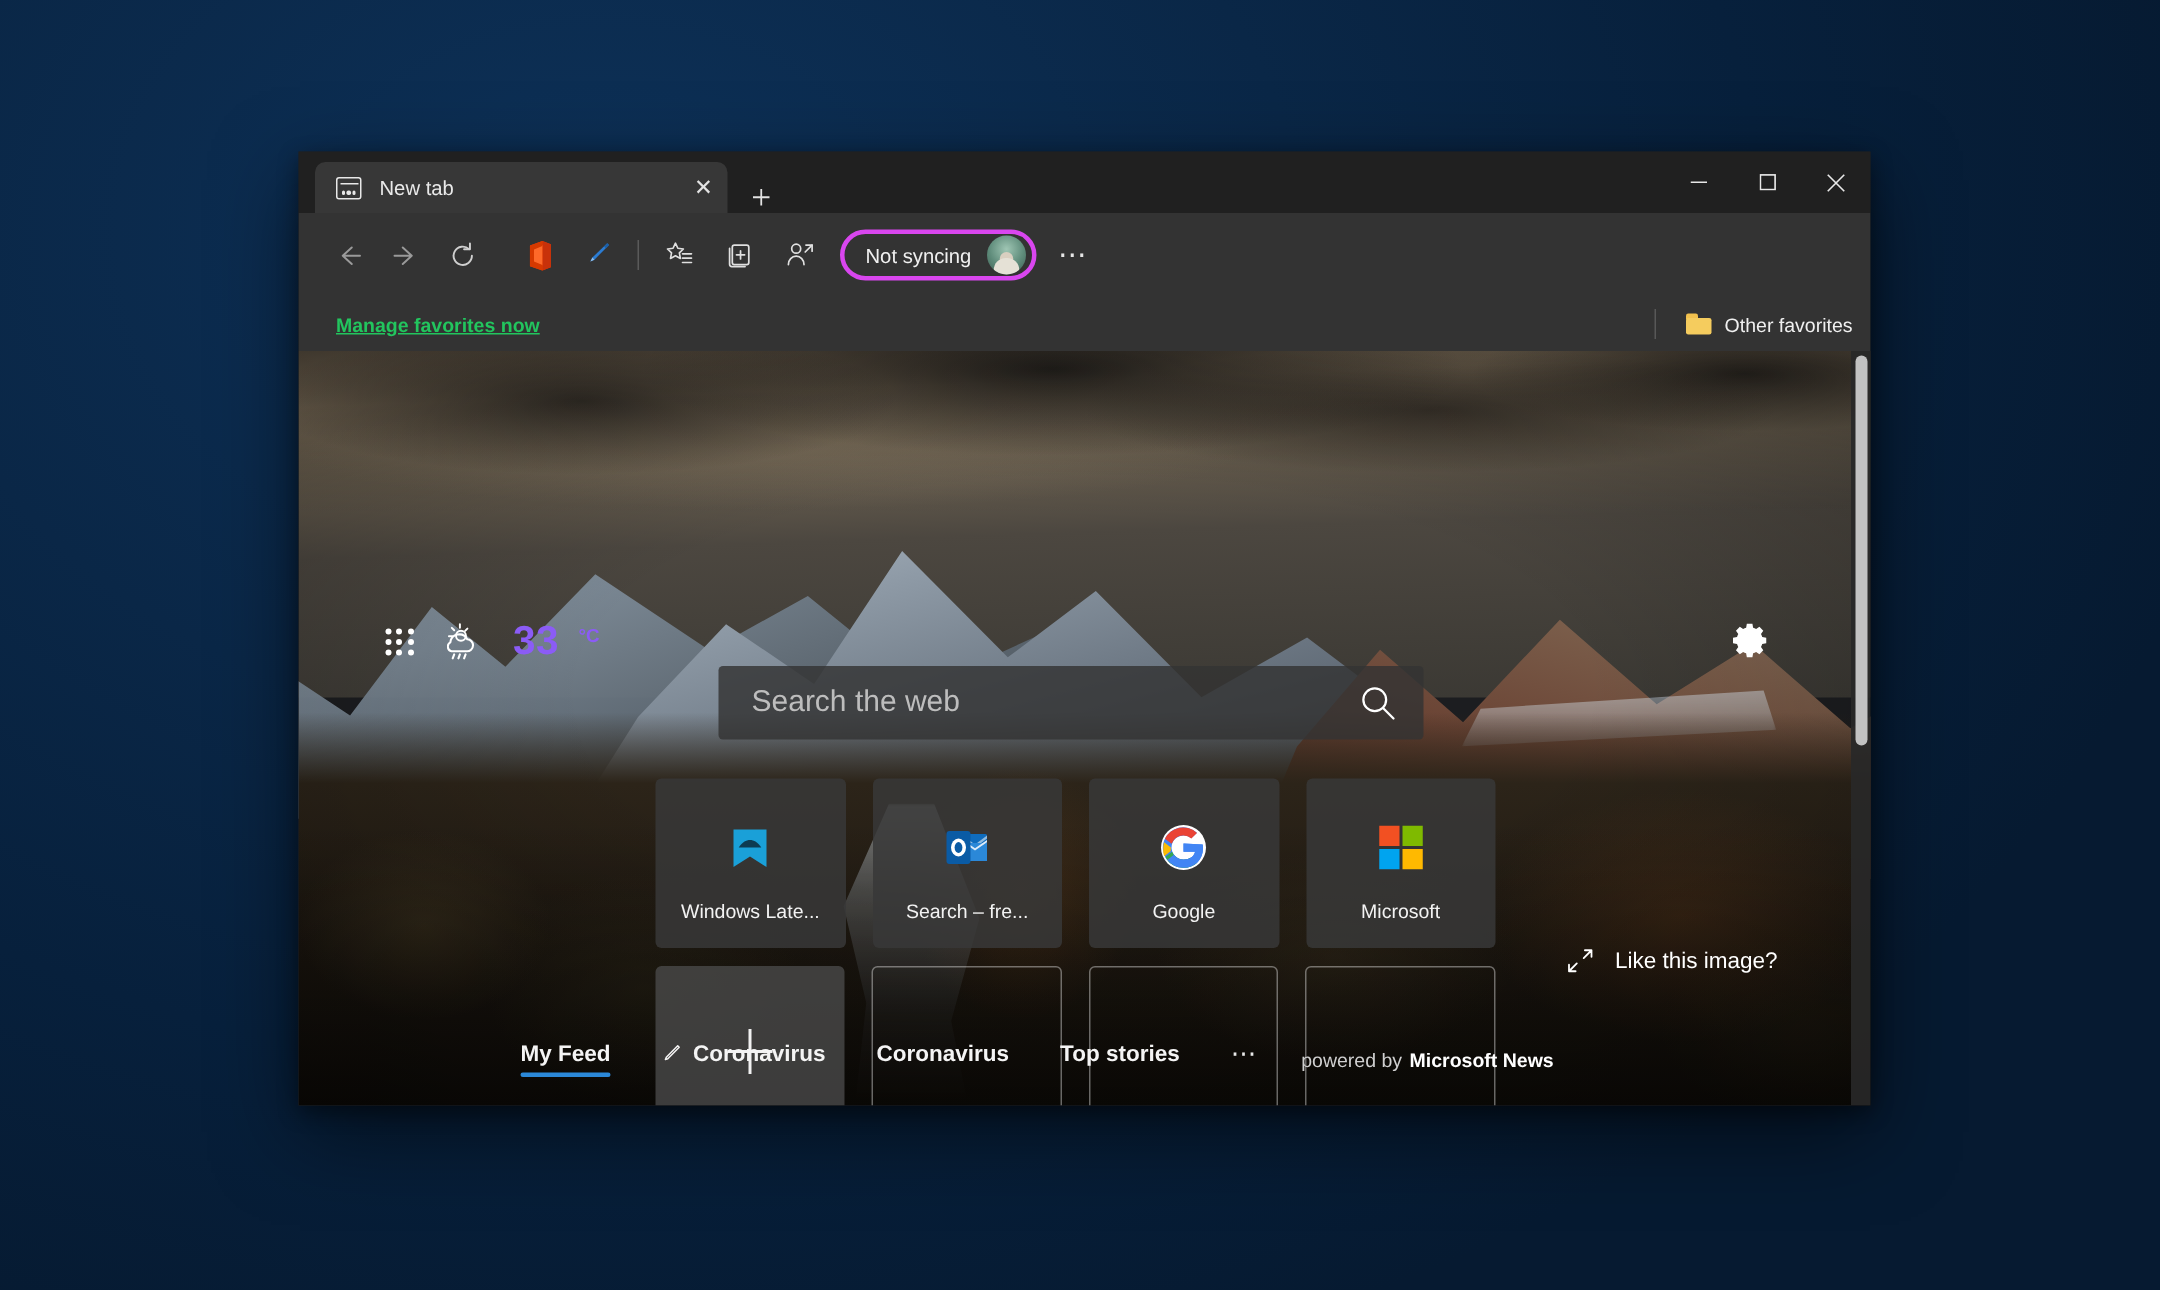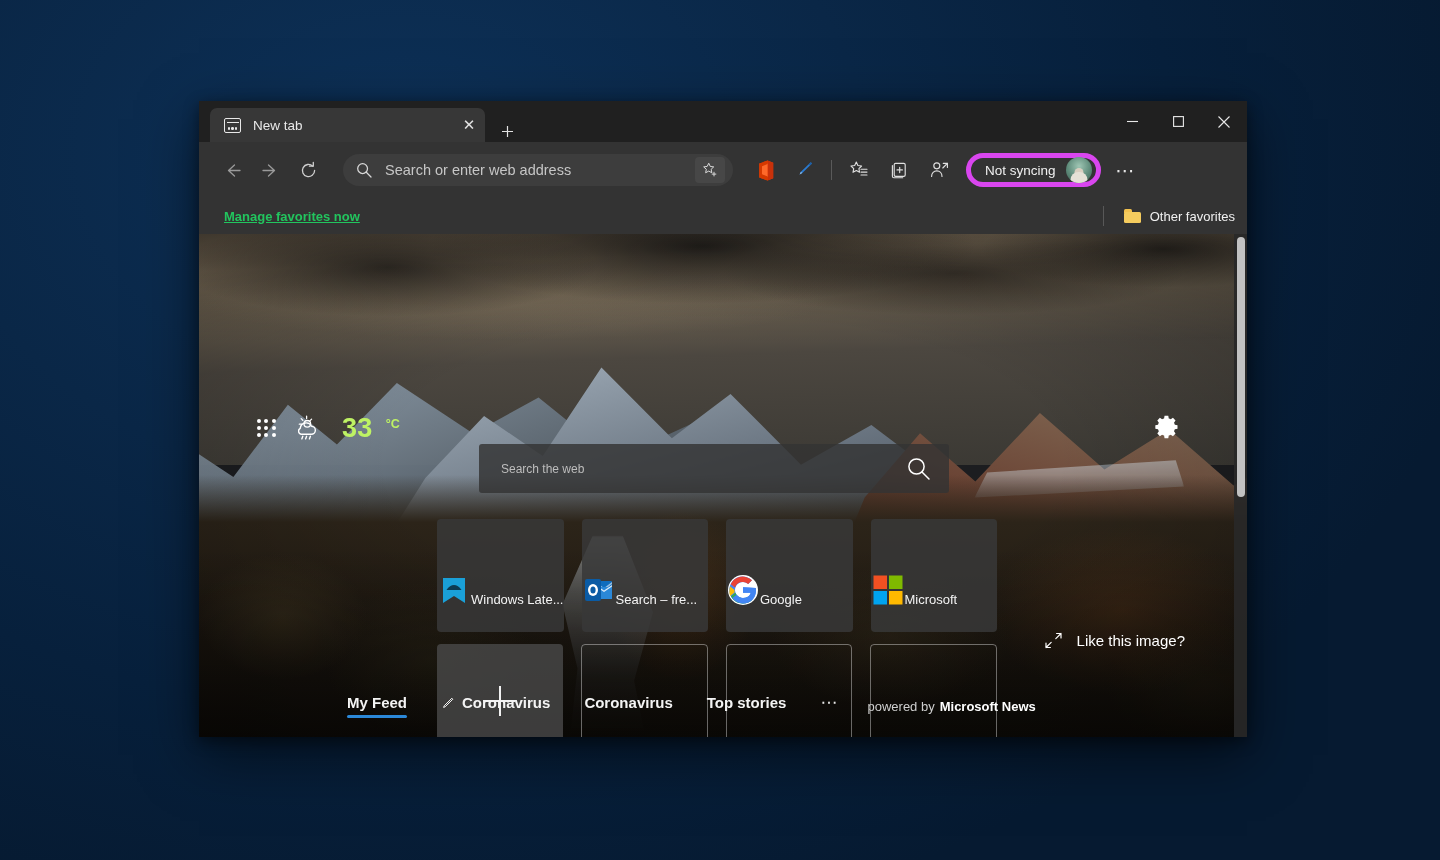--- a/index.html
+++ b/index.html
@@ -75,21 +75,21 @@
   .omni-star {
     width:30px; height:26px; border-radius:4px; display:flex; align-items:center; justify-content:center;
     color:#dcdcdc; background:#474747;
   }
   .tb-icon {
     width:34px; height:34px; margin-left:6px; border-radius:4px; flex:0 0 34px;
     display:flex; align-items:center; justify-content:center; color:#e0e0e0;
   }
   .tb-sep { width:1px; height:20px; background:#5a5a5a; margin:0 10px; flex:0 0 1px; }
   .profile-pill {
-    height:34px; margin-left:10px; border:5px solid #d946ef; border-radius:17px;
+    height:34px; margin-left:10px; border:3px solid #d946ef; border-radius:17px;
     display:flex; align-items:center; padding:0 4px 0 14px; gap:10px; flex:0 0 auto;
   }
   .profile-pill span { color:#f0f0f0; font-size:13.5px; white-space:nowrap; }
   .avatar {
     width:26px; height:26px; border-radius:50%; flex:0 0 26px; overflow:hidden; position:relative;
     background:radial-gradient(circle at 50% 35%, #9fc6b4 0%, #5d8a79 55%, #3c5a4f 100%);
   }
   .avatar::before{
     content:""; position:absolute; left:50%; top:42%; transform:translateX(-50%);
     width:9px; height:9px; border-radius:50%; background:#d9cfc0;
@@ -201,41 +201,41 @@
     background:
       linear-gradient(180deg, rgba(0,0,0,.18) 0%, transparent 22%, transparent 62%, rgba(0,0,0,.42) 100%),
       radial-gradient(ellipse 80% 70% at 50% 45%, transparent 40%, rgba(0,0,0,.35) 100%);
   }
 
   
   .ntp { position:absolute; inset:0; }
   .weather { position:absolute; left:58px; top:180px; display:flex; align-items:center; gap:22px; }
   .grid-dots { width:19px; height:19px; display:grid; grid-template-columns:repeat(3,1fr); gap:3px; }
   .grid-dots i { width:4px; height:4px; background:#fff; border-radius:50%; display:block; }
-  .weather-main { display:flex; align-items:center; gap:13px; color:#bef264; }
+  .weather-main { display:flex; align-items:flex-start; gap:13px; color:#8b5cf6; }
   .wx-icon { width:31px; height:28px; position:relative; }
   .wx-temp { font-size:27px; font-weight:600; line-height:1; letter-spacing:.3px; }
   .wx-unit { font-size:12.5px; font-weight:600; align-self:flex-start; margin-top:3px; }
 
   .gear-btn { position:absolute; right:66px; top:179px; width:28px; height:28px; color:#fff; }
 
   .searchbox {
     position:absolute; left:280px; top:210px; width:470px; height:49px;
     background:rgba(51,51,51,.82); border-radius:3px;
     display:flex; align-items:center; padding:0 18px 0 22px;
   }
-  .searchbox .sb-ph { flex:1; color:#bdbdbd; font-size:12px; }
+  .searchbox .sb-ph { flex:1; color:#bdbdbd; font-size:20px; }
   .sb-icon { width:25px; height:25px; color:#fff; }
 
   .tiles { position:absolute; left:238px; top:285px; width:560px; }
   .tile-row { display:flex; gap:18px; }
   .tile-row + .tile-row { margin-top:12px; }
   .tile {
     width:128px; height:113px; background:rgba(56,56,56,.86); border-radius:4px;
-    display:flex; flex-direction:row; align-items:center; justify-content:flex-start;
+    display:flex; flex-direction:column; align-items:center; justify-content:flex-start;
     padding-top:29px;
   }
   .tile-ico { width:34px; height:34px; position:relative; }
   .tile-label {
     margin-top:18px; color:#f3f3f3; font-size:13px; max-width:112px;
     white-space:nowrap; overflow:hidden; text-align:center;
   }
   .tile-add {
     width:128px; height:113px; background:rgba(74,74,74,.80); border-radius:4px;
     display:flex; align-items:center; justify-content:center;
@@ -339,35 +339,20 @@
           <path d="M7.5 4l6 5.5-6 5.5M13.5 9.5H2" stroke="currentColor" stroke-width="1.3" fill="none" stroke-linecap="round" stroke-linejoin="round"></path>
         </svg>
     </div>
     <div class="nav-btn enabled">
       <svg width="19" height="19" viewBox="0 0 19 19">
         <path d="M15.6 9.5a6.1 6.1 0 1 1-1.9-4.4" stroke="currentColor" stroke-width="1.3" fill="none" stroke-linecap="round"></path>
         <path d="M14.3 1.3v3.9h-3.9" stroke="currentColor" stroke-width="1.3" fill="none" stroke-linecap="round" stroke-linejoin="round"></path>
       </svg>
     </div>
 
-    <div class="omnibox">
-      <span class="omni-search-icon">
-        <svg width="16" height="16" viewBox="0 0 16 16">
-            <circle cx="6.6" cy="6.6" r="4.9" stroke="currentColor" stroke-width="1.25" fill="none"></circle>
-            <path d="M10.3 10.3L15 15" stroke="currentColor" stroke-width="1.25" stroke-linecap="round"></path>
-          </svg>
-      </span>
-      <span class="omni-input">Search or enter web address</span>
-      <span class="omni-star">
-        <svg width="16" height="16" viewBox="0 0 18 18">
-          <path d="M7.6 1.4l1.7 3.6 3.9.5-2.9 2.7.8 3.9-3.5-1.9-3.5 1.9.8-3.9L1.9 5.5l3.9-.5z" stroke="currentColor" stroke-width="1.1" fill="none" stroke-linejoin="round"></path>
-          <path d="M13.5 11.5v4.2M11.4 13.6h4.2" stroke="currentColor" stroke-width="1.1" stroke-linecap="round"></path>
-        </svg>
-      </span>
-    </div>
 
     <div class="tb-icon" style="margin-left:14px;">
       <svg width="19" height="21" viewBox="0 0 19 21">
         <path d="M12.6 0.6L4.3 3.6v13.9l8.3 2.9 5.6-2.2V2.8z" fill="#eb3c00"></path>
         <path d="M12.6 0.6v19.8l5.6-2.2V2.8z" fill="#c8310a"></path>
         <path d="M12.6 3.3L6.8 5.5v9.3l5.8 2.2z" fill="#ff6b2c" opacity=".95"></path>
         <path d="M4.3 3.6L12.6 .6v3.4L7 6.3v8l5.6 2.3v3.8L4.3 17.5z" fill="#d63900"></path>
       </svg>
     </div>
 

